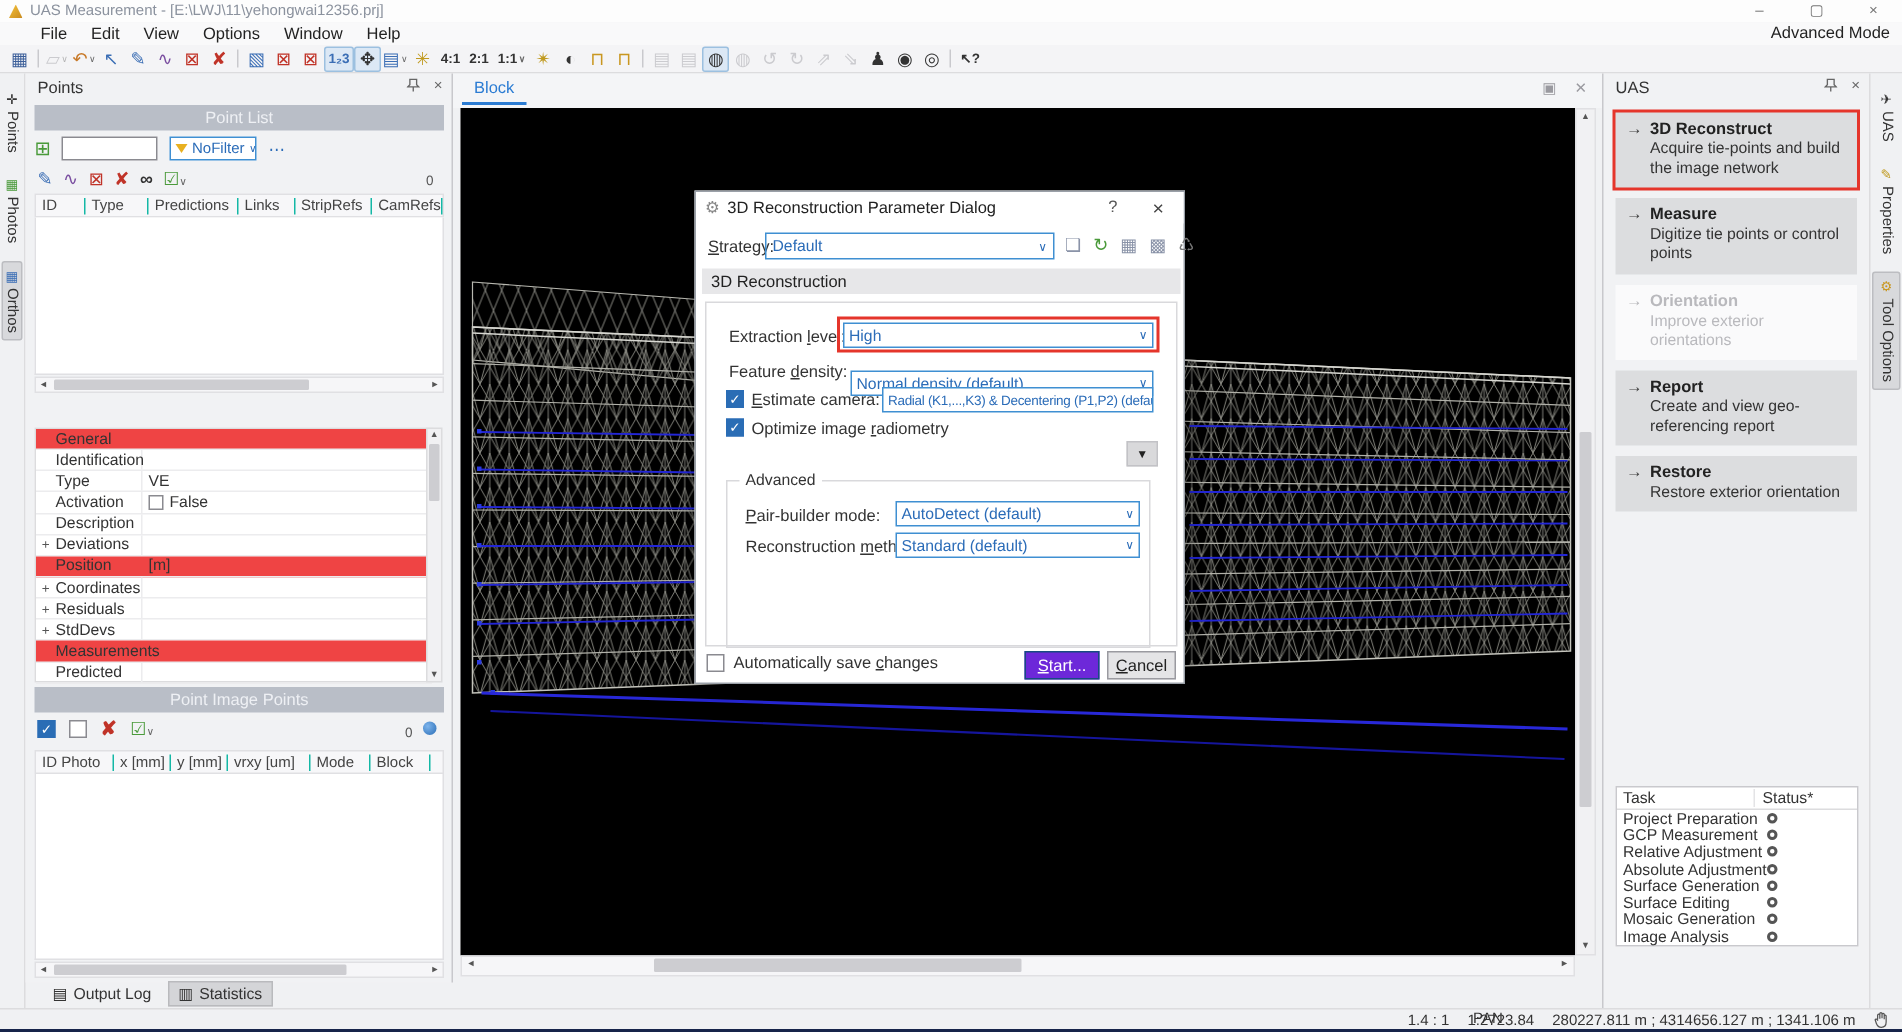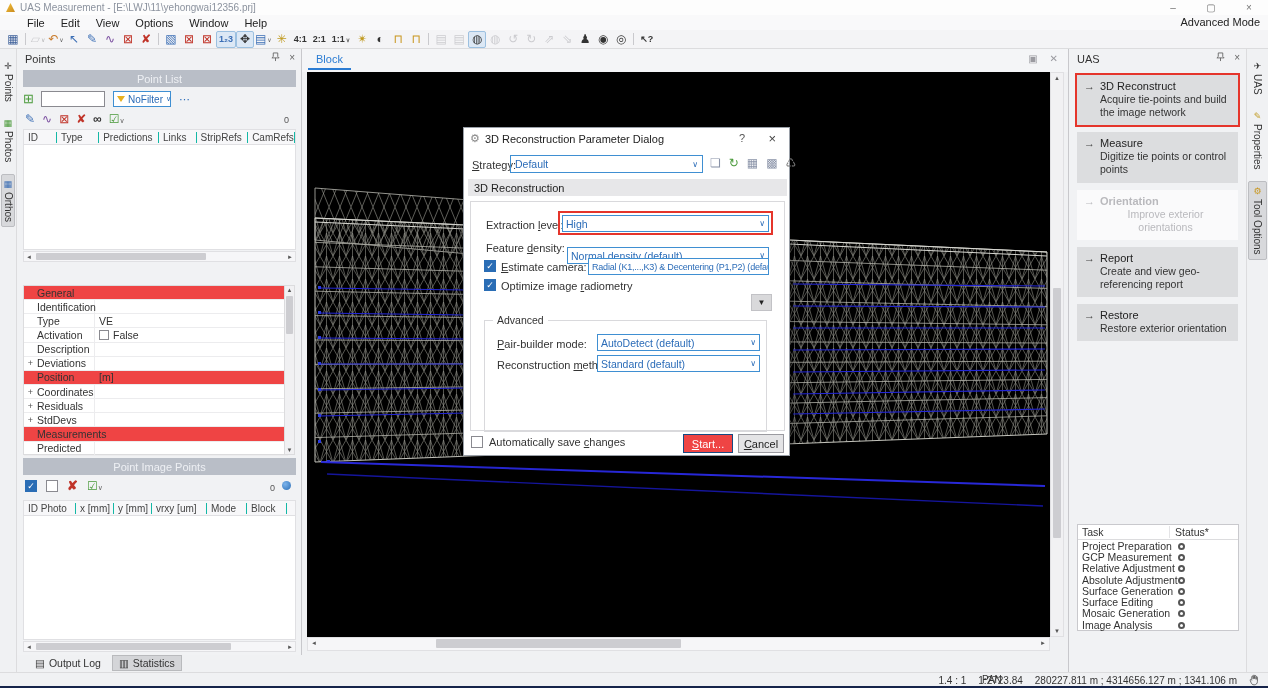--- a/index.html
+++ b/index.html
@@ -94,21 +94,21 @@
   #block-tab { position:absolute; left:6px; top:2px; padding:2px 8px 3px; color:#2b7cd3; border-bottom:2px solid #2b7cd3; font-size:11px; }
   #doc-btns { position:absolute; right:10px; top:4px; display:flex; gap:12px; color:#9a9aa0; font-size:10px; }
   #viewport { position:absolute; left:307px; top:72px; width:743px; height:565px; background:#000; overflow:hidden; }
   #v-scroll { position:absolute; left:1050px; top:72px; width:14px; height:565px; background:#f1f1f3; border:1px solid #e0e0e3; }
   #h-scroll { position:absolute; left:307px; top:637px; width:743px; height:14px; background:#f6f6f8; border:1px solid #e0e0e3; }
 
   
   #uas-panel { position:absolute; left:1068px; top:49px; width:178px; height:623px; background:#f1f2f4; border-left:1px solid #c8c8cc; }
   .uas-item { margin:7px 8px 0; background:#dcdddf; padding:5px 7px 6px 7px; display:flex; gap:5px; }
   .uas-item .arrow { color:#444; font-weight:bold; }
-  .uas-item .uas-title { font-weight:normal; color:#222; font-size:11px; }
+  .uas-item .uas-title { font-weight:bold; color:#222; font-size:11px; }
   .uas-item .uas-desc { color:#333; font-size:10.5px; line-height:1.25; margin-top:1px; }
   .uas-item.highlight { box-shadow:0 0 0 2px #e5352b; }
   .uas-item.disabled { background:#fafafb; }
   .uas-item.disabled .uas-title, .uas-item.disabled .uas-desc, .uas-item.disabled .arrow { color:#b9b9bd; font-weight:normal; }
   .uas-item.disabled .uas-title { font-weight:bold; }
   #task-table { position:absolute; left:8px; top:475px; width:162px; background:#fff; border:1px solid #c9c9cd; font-size:10.5px; }
   #task-head { display:flex; height:15px; align-items:center; border-bottom:1px solid #dcdcde; }
   #task-head span:first-child { width:92px; padding-left:4px; border-right:1px solid #e4e4e6; }
   #task-head span:last-child { padding-left:5px; }
   .trow { display:flex; align-items:center; height:11.3px; }
@@ -132,21 +132,21 @@
   .dlg-label { position:absolute; font-size:11px; color:#333; white-space:nowrap; }
   .dd { position:absolute; border:1px solid #3f8fd2; background:#fff; color:#2b6cb8; font-size:10.5px; display:flex; align-items:center; padding:0 3px; height:17px; overflow:hidden; white-space:nowrap; }
   .dd .sel-chev { margin-left:auto; font-size:8px; flex:none; }
   .dd.small { font-size:9px; letter-spacing:-0.2px; }
   .red-box { position:absolute; border:2px solid #e5352b; }
   #dlg-expander { position:absolute; left:287px; top:166px; width:21px; height:17px; background:#d9d9db; border:1px solid #c2c2c6; display:flex; align-items:center; justify-content:center; font-size:8px; color:#222; }
   #dlg-advanced { position:absolute; left:20px; top:192px; width:283px; height:112px; border:1px solid #d9d9dc; }
   #dlg-advanced .legend { position:absolute; left:8px; top:-7px; background:#fff; padding:0 4px; font-size:10.5px; color:#333; }
   #dlg-autosave { position:absolute; left:7px; top:308px; display:flex; align-items:center; gap:6px; }
   .btn { position:absolute; height:19px; display:flex; align-items:center; justify-content:center; font-size:11px; }
-  #btn-start { left:219px; top:306px; width:50px; background:#ef4444; color:#fff; border:1px solid #174a82; }
+  #btn-start { left:219px; top:306px; width:50px; background:#6d28d9; color:#fff; border:1px solid #174a82; }
   #btn-cancel { left:274px; top:306px; width:46px; background:#e4e4e6; color:#222; border:1px solid #9a9aa0; }
 
   .pin-icon svg, .hand-icon svg { display:block; }
 </style>
 </head>
 <body>
 
 <div id="app">
 
   <div id="titlebar">
@@ -593,21 +593,21 @@
         <span class="arrow">→</span>
         <span>
           <span class="uas-title" style="display:block;">Measure</span>
           <span class="uas-desc" style="display:block;">Digitize tie points or control points</span>
         </span>
       </div>
         <div class="uas-item disabled">
         <span class="arrow">→</span>
         <span>
           <span class="uas-title" style="display:block;">Orientation</span>
-          <span class="uas-desc" style="display:block;text-align:center;">Improve exterior orientations</span>
+          <span class="uas-desc" style="display:block;">Improve exterior orientations</span>
         </span>
       </div>
         <div class="uas-item">
         <span class="arrow">→</span>
         <span>
           <span class="uas-title" style="display:block;">Report</span>
           <span class="uas-desc" style="display:block;">Create and view geo-referencing report</span>
         </span>
       </div>
         <div class="uas-item">

